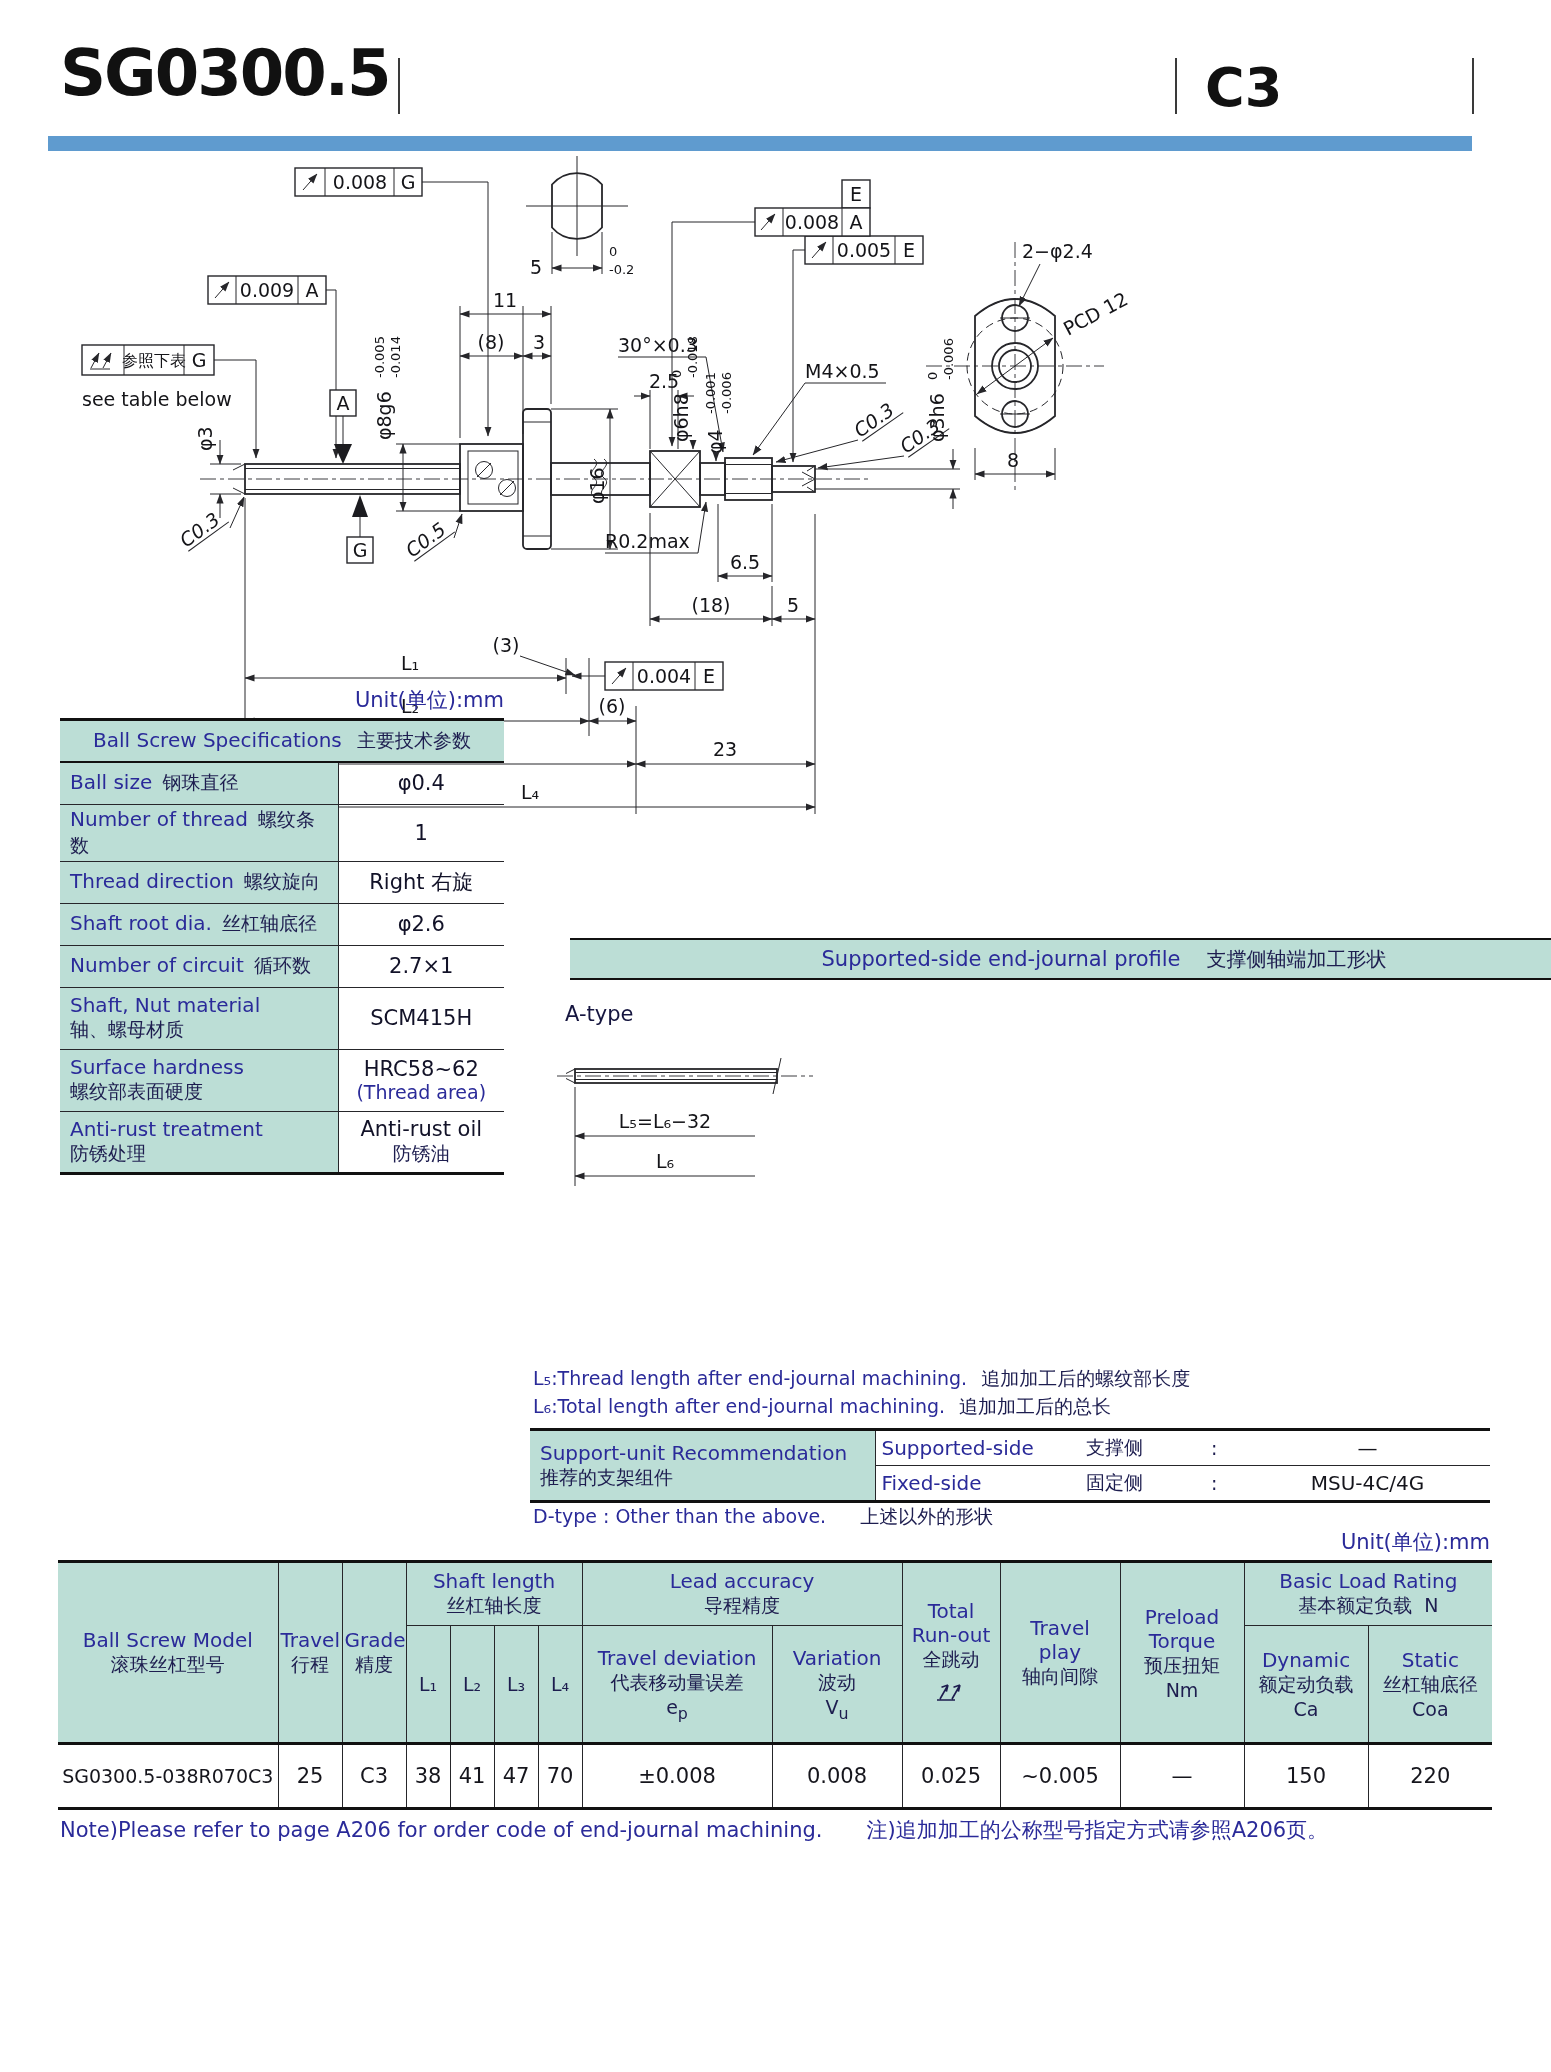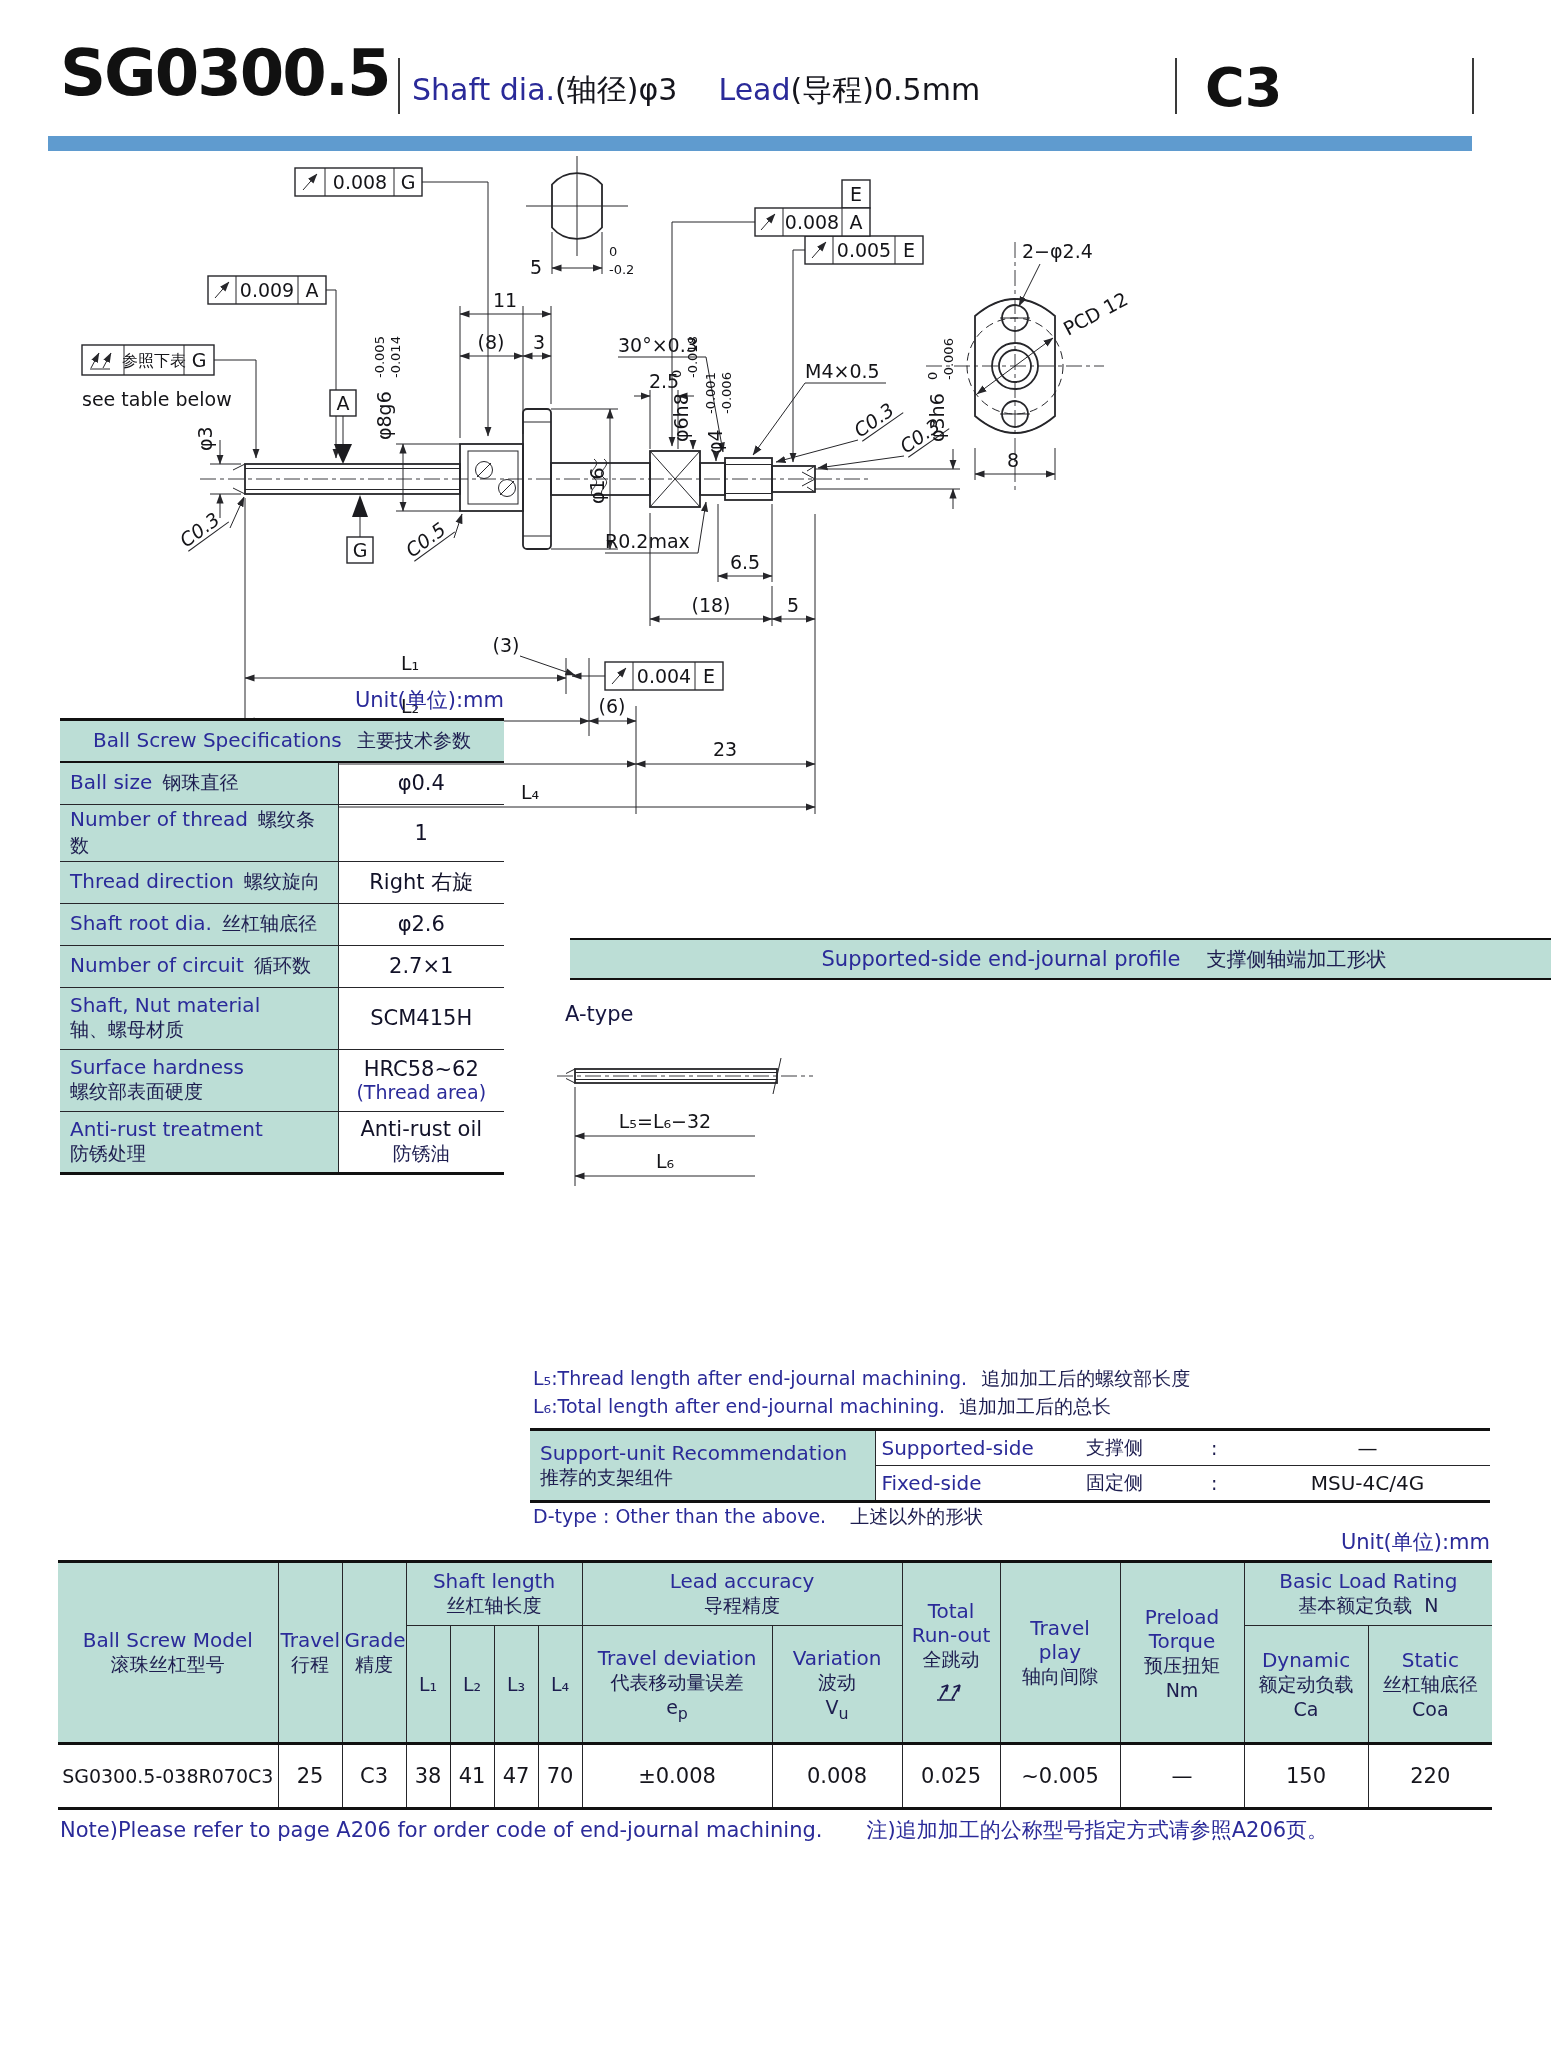--- a/index.html
+++ b/index.html
@@ -72,25 +72,20 @@
   .note{position:absolute;left:60px;top:1816px;font-size:21px;white-space:nowrap;}
   .note .zh{margin-left:44px;}
 </style>
 </head>
 <body>
 
 <div class="page">
 
   <div class="hdr-model">SG0300.5</div>
   <div class="hdr-sep" style="left:398px;top:58px;height:56px;"></div>
-  <div class="hdr-sub">
-    <span class="lbl">Shaft dia.</span><span class="val">(轴径)φ3</span>
-    <span style="display:inline-block;width:22px;"></span>
-    <span class="lbl">Lead</span><span class="val">(导程)0.5mm</span>
-  </div>
   <div class="hdr-sep" style="left:1175px;top:58px;height:56px;"></div>
   <div class="hdr-grade">C3</div>
   <div class="hdr-sep" style="left:1472px;top:58px;height:56px;"></div>
   <div class="blue-rule"></div>
 
   <svg style="position:absolute;left:60px;top:146px;" width="1430" height="680" viewBox="0 0 1430 680">
     <defs>
       <marker id="ma" viewBox="0 0 10 10" refX="9.5" refY="5" markerWidth="10" markerHeight="10" orient="auto-start-reverse">
         <path d="M0,1.4 L10,5 L0,8.6 Z" fill="#26262a"></path>
       </marker>
@@ -502,21 +497,21 @@
       <td class="en">Fixed-side</td>
       <td class="zh">固定侧</td>
       <td class="zh">:</td>
       <td class="vv">MSU-4C/4G</td>
     </tr>
   </tbody>
     </table>
 
   <div class="dtype">
     <span class="navy">D-type : Other than the above.</span>
-    <span class="dk" style="margin-left:18px;">上述以外的形状</span>
+    <span class="dk" style="margin-left:28px;">上述以外的形状</span>
   </div>
 
   <div class="unit" style="left:533px;top:1528px;width:957px;">Unit(单位):mm</div>
 
   <table class="mt">
     <colgroup>
       <col style="width:220px">
         <col style="width:64px">
         <col style="width:64px">
       <col style="width:44px">

